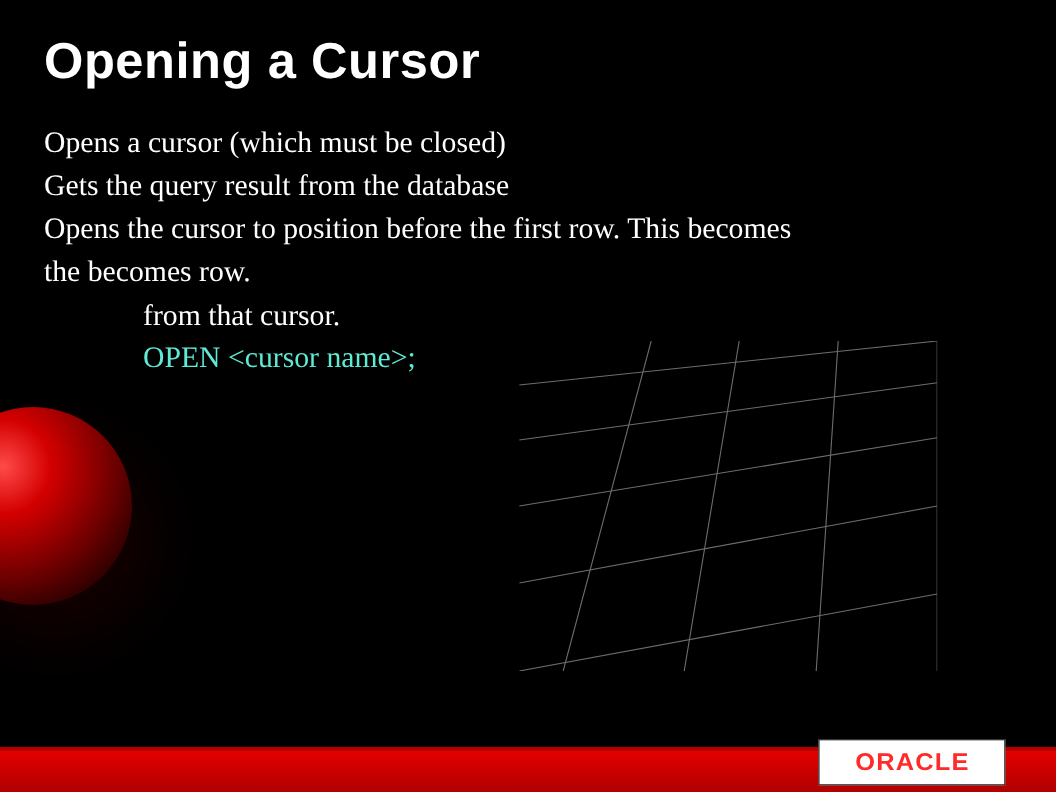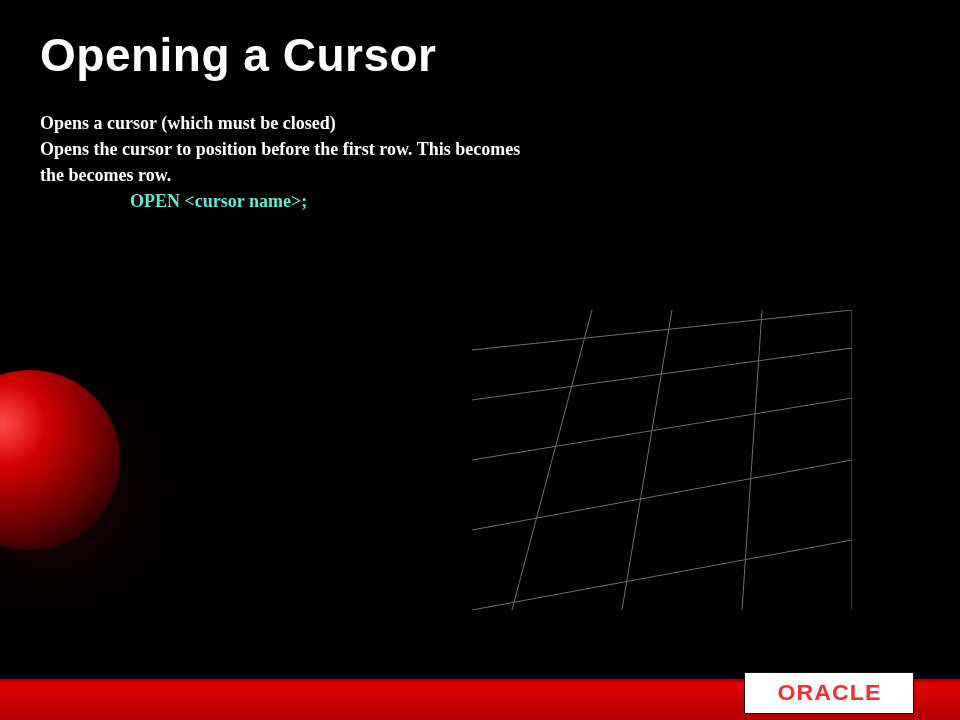--- a/index.html
+++ b/index.html
@@ -18,24 +18,24 @@
   }
   .title {
     font-family: Arial, Helvetica, sans-serif;
     font-weight: 700;
     font-size: 46px;
     color: #fff;
     letter-spacing: 0.5px;
     margin-bottom: 28px;
   }
   .body-text {
-    font-size: 18px;
+    font-size: 27px;
     line-height: 1.45;
     color: #fff;
-    font-weight: 700;
+    font-weight: 400;
   }
   .body-text .line { display: block; }
   .indent { padding-left: 90px; }
   .syntax { color: #5eead4; }
   .footer {
     position: absolute;
     left: 0;
     bottom: 0;
     width: 960px;
     height: 56px;
@@ -120,22 +120,24 @@
       <line x1="270" y1="300" x2="290" y2="0"></line>
       <line x1="380" y1="300" x2="380" y2="0"></line>
     </svg>
   </div>
 
   <div class="content">
     <h1 class="title">Opening a Cursor</h1>
 
     <div class="body-text">
       <span class="line">Opens a cursor (which must be closed)</span>
+      <span class="line">Gets the query result from the database</span>
       <span class="line">Opens the cursor to position before the first row. This becomes</span>
       <span class="line">the becomes row.</span>
+      <span class="line indent">from that cursor.</span>
       <span class="line indent syntax">OPEN &lt;cursor name&gt;;</span>
     </div>
   </div>
 
   <div class="footer">
     <div class="footer-top"></div>
     <div class="footer-bar"></div>
     <div class="logo-box">
       <span class="logo-text">ORACLE</span>
     </div>

